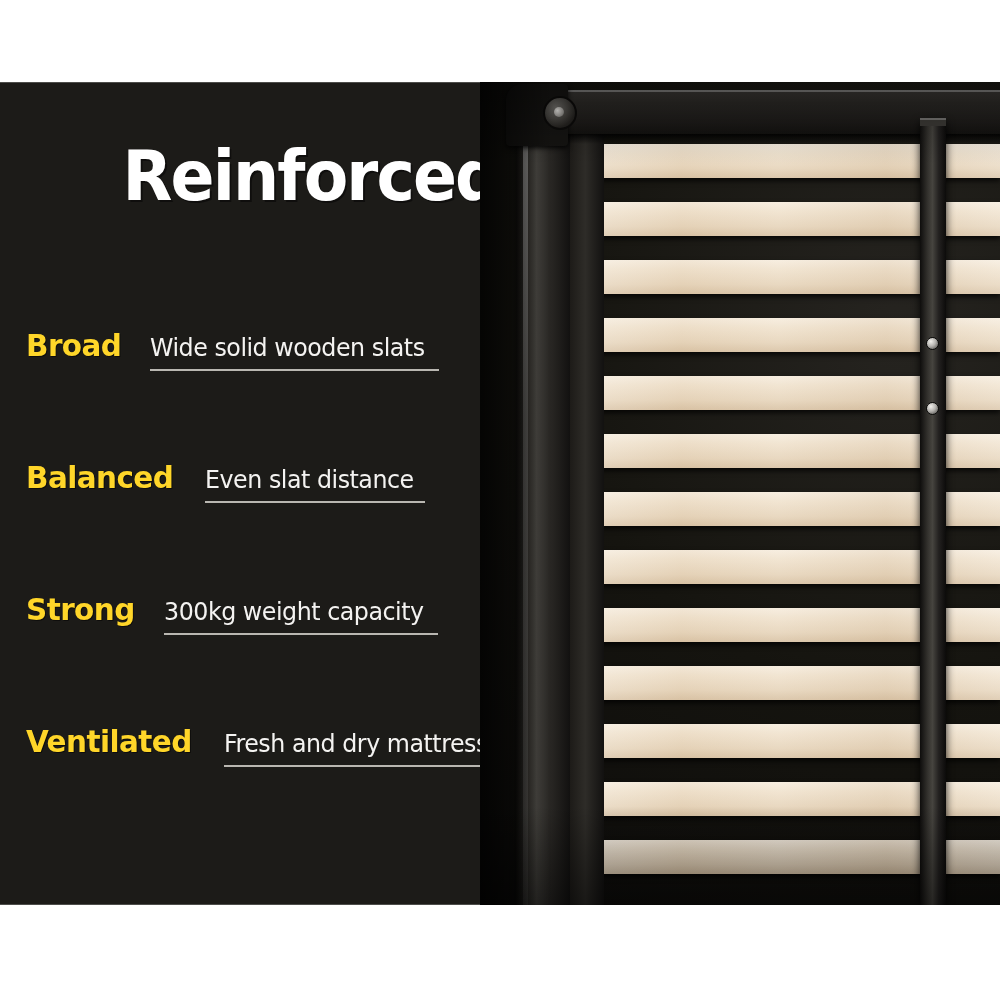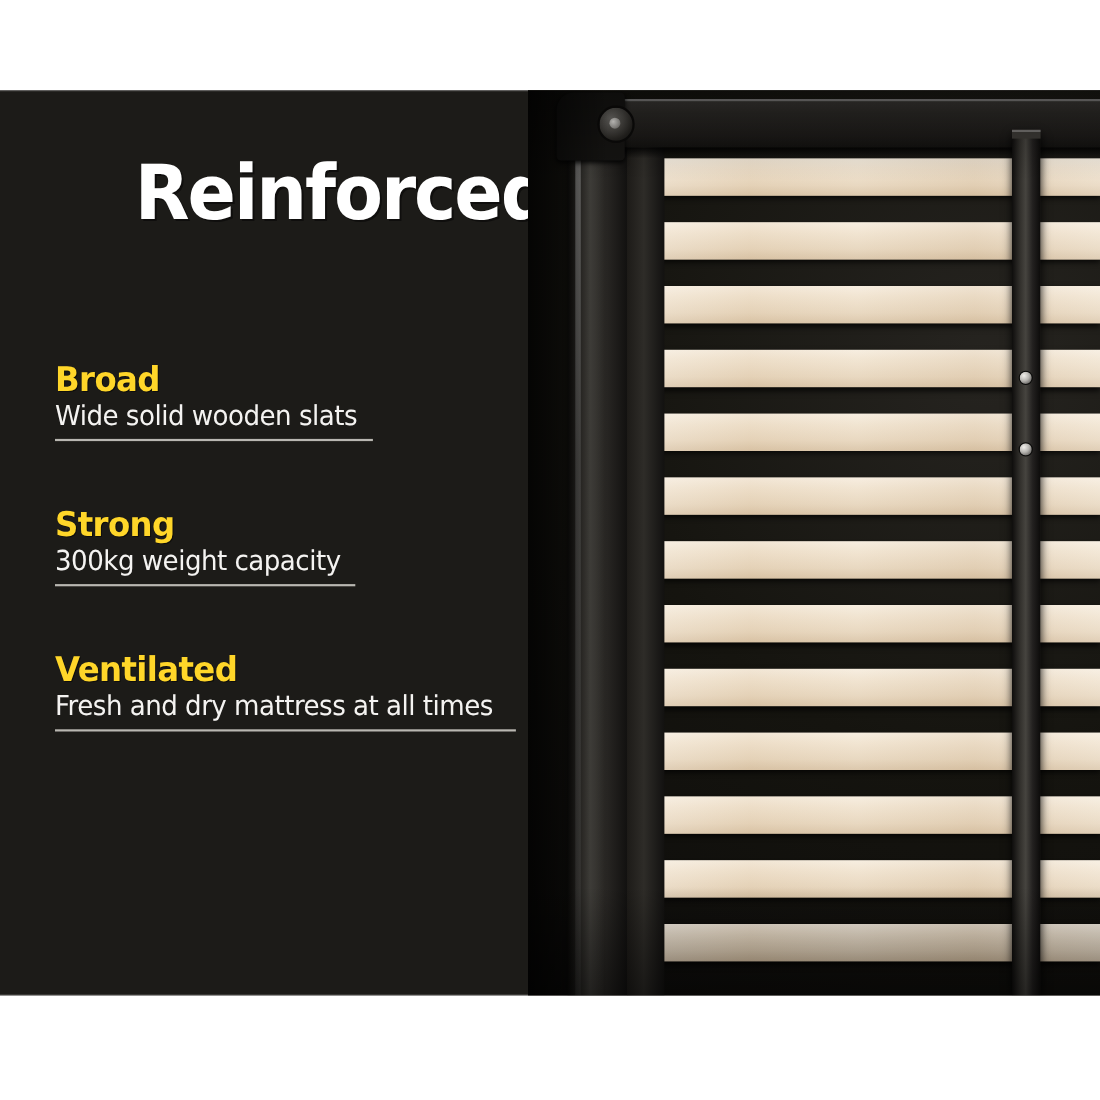--- a/index.html
+++ b/index.html
@@ -68,21 +68,20 @@
     width: 520px;
   }
   .feature {
     position: relative;
     height: 132px;
   }
   .feature-inner {
     display: flex;
     align-items: baseline;
     white-space: nowrap;
-    flex-direction: column;
   }
   .feature-term {
     color: #ffd629;
     font-family: "DejaVu Sans", sans-serif;
     font-weight: bold;
     font-size: 31px;
     letter-spacing: -0.6px;
     transform: scaleX(0.95);
     transform-origin: 0 50%;
     text-shadow: 1px 1px 0 rgba(0,0,0,0.5);
@@ -294,20 +293,28 @@
 
       <div class="feature">
         <div class="feature-inner">
           <span class="feature-term">Broad</span>
           <span class="feature-desc-wrap">
             <span class="feature-desc">Wide solid wooden slats</span>
           </span>
         </div>
       </div>
 
+      <div class="feature">
+        <div class="feature-inner">
+          <span class="feature-term">Balanced</span>
+          <span class="feature-desc-wrap">
+            <span class="feature-desc">Even slat distance</span>
+          </span>
+        </div>
+      </div>
 
       <div class="feature">
         <div class="feature-inner">
           <span class="feature-term">Strong</span>
           <span class="feature-desc-wrap">
             <span class="feature-desc">300kg weight capacity</span>
           </span>
         </div>
       </div>
 

